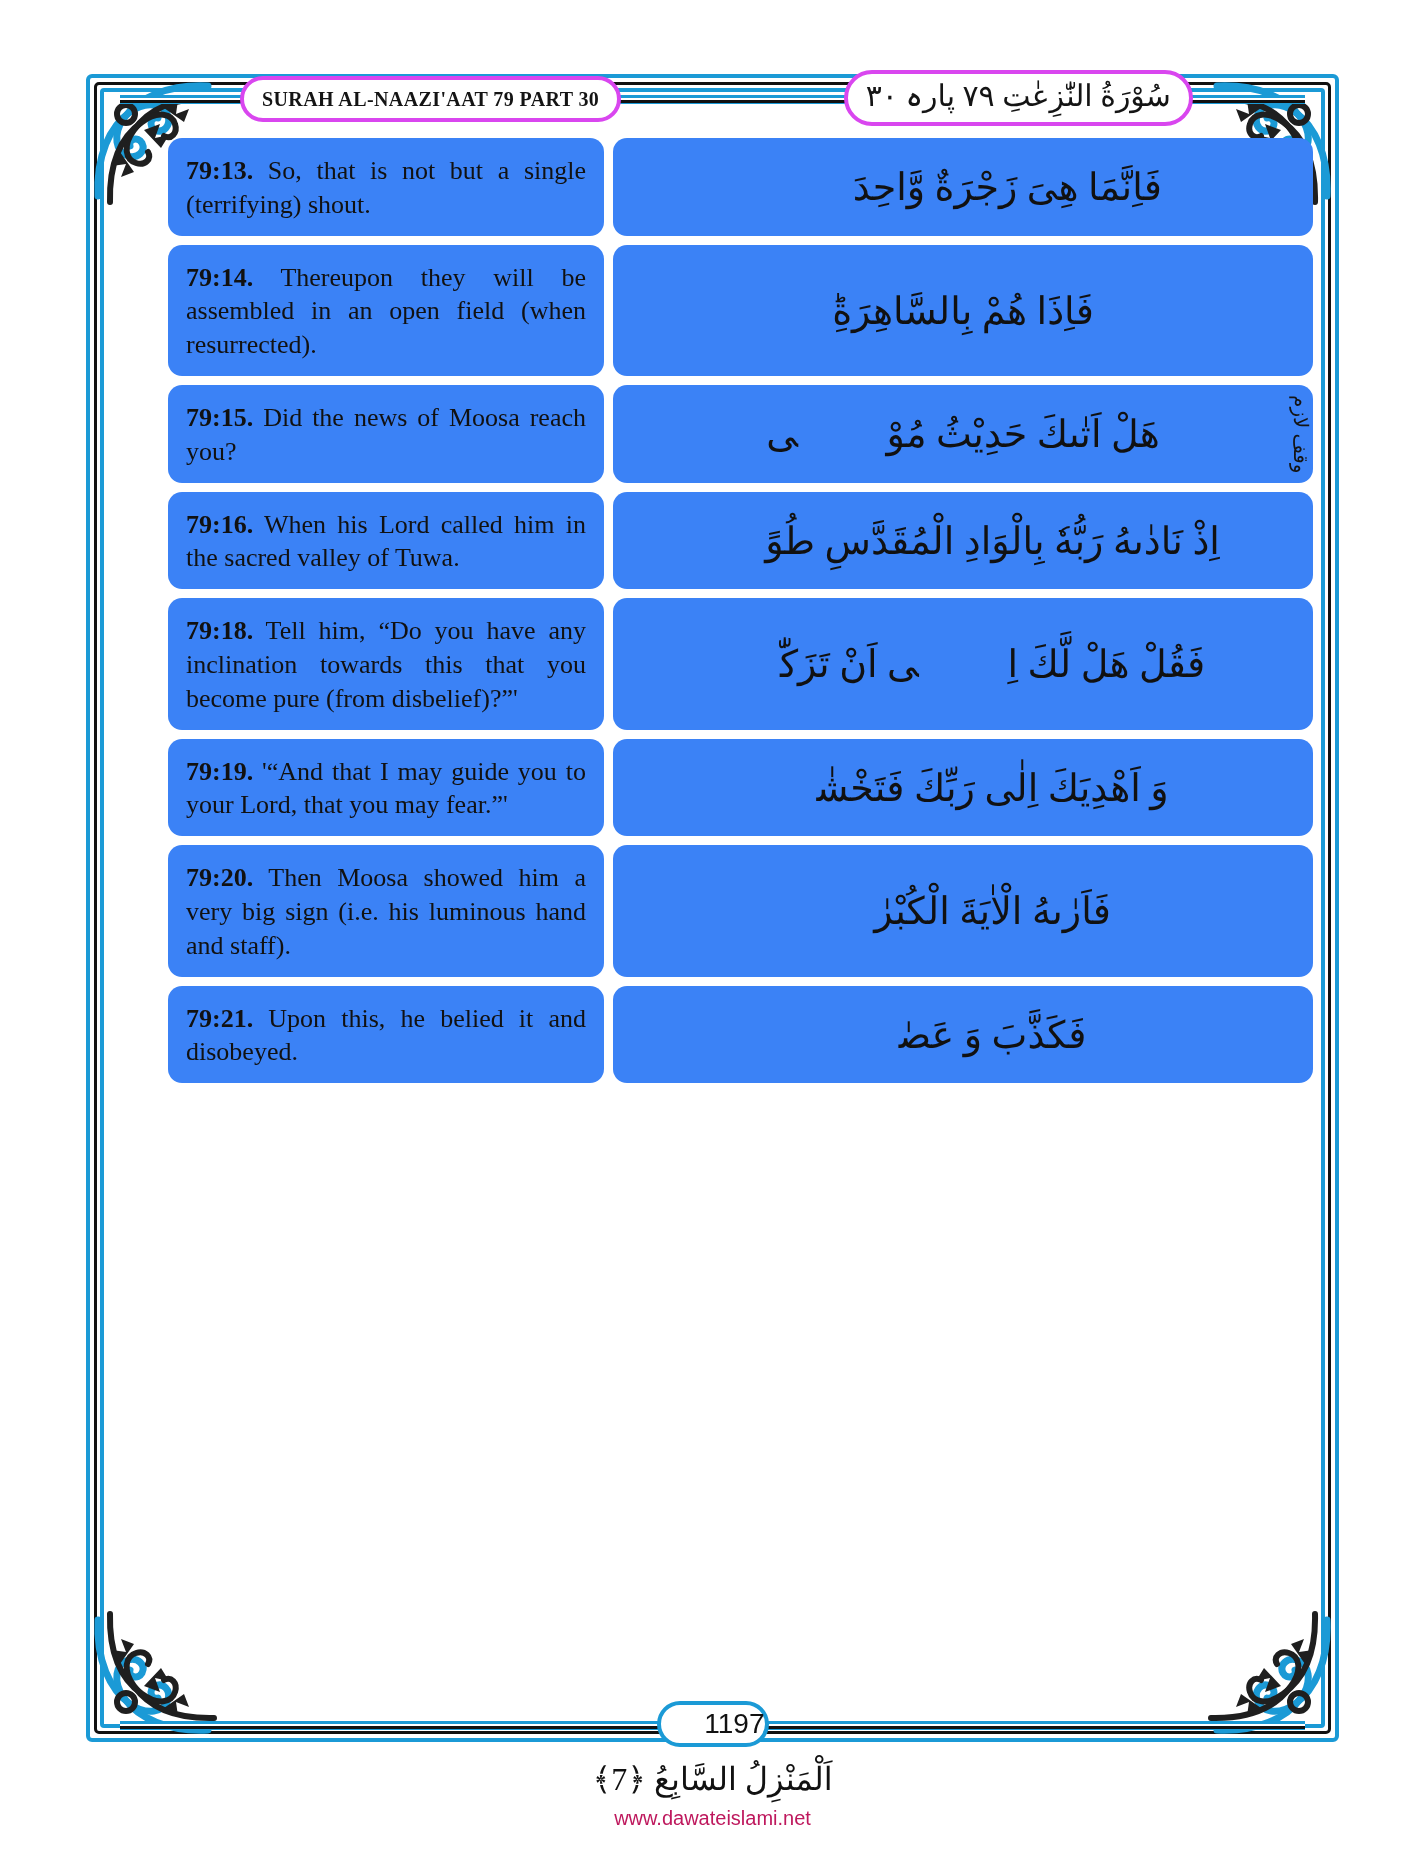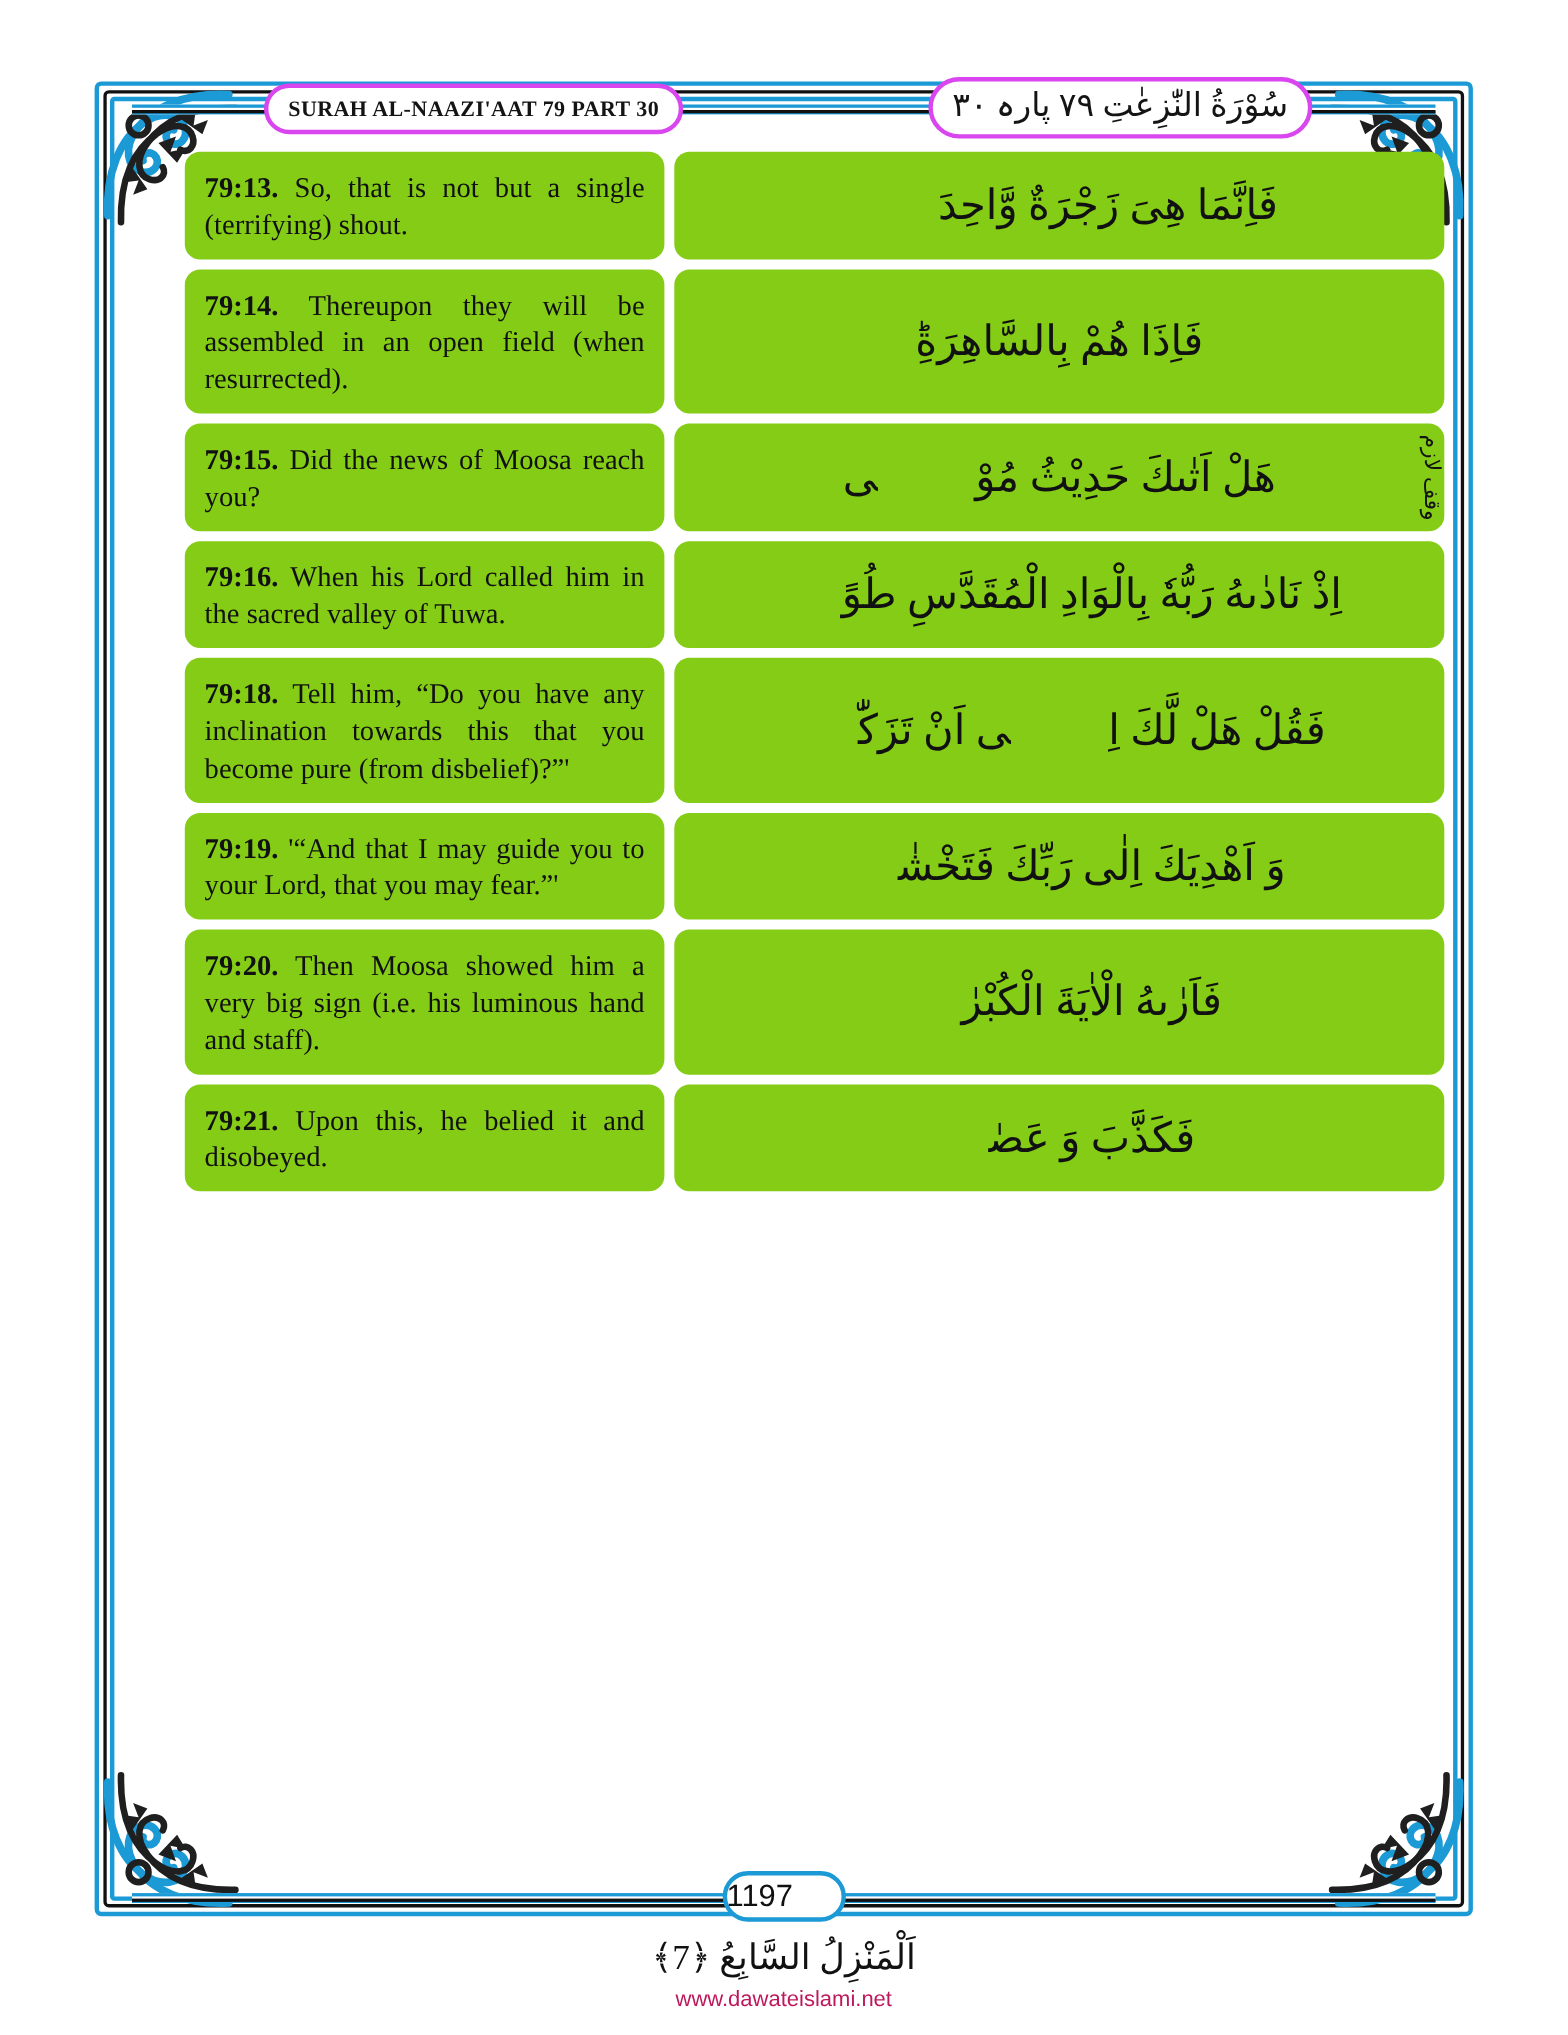--- a/index.html
+++ b/index.html
@@ -83,21 +83,21 @@
   
   .content {
     position: absolute;
     left: 168px; top: 138px; right: 112px;
     display: flex;
     flex-direction: column;
     gap: 9px;
   }
   .verse-row { display: flex; gap: 9px; align-items: stretch; }
   .cell {
-    background: #84cc16;
+    background: #3b82f6;
     border-radius: 14px;
     padding: 16px 18px 14px 18px;
   }
   .cell-en {
     width: 436px;
     flex: 0 0 436px;
     text-align: justify;
     text-justify: inter-word;
     font-size: 26px;
     line-height: 1.30;
@@ -145,21 +145,21 @@
   }
   .page-pill {
     position: absolute;
     left: 50%; transform: translateX(-50%);
     bottom: 103px;
     background: #ffffff;
     border: 4px solid #1b9ad6;
     border-radius: 26px;
     height: 46px;
     min-width: 112px;
-    display: flex; align-items: center; justify-content: flex-start;
+    display: flex; align-items: center; justify-content: flex-end;
     z-index: 5;
   }
   .page-pill span {
     font-family: "Liberation Sans", sans-serif;
     font-size: 28px;
     color: #111;
   }
   .manzil {
     position: absolute;
     left: 50%; transform: translateX(-50%);

